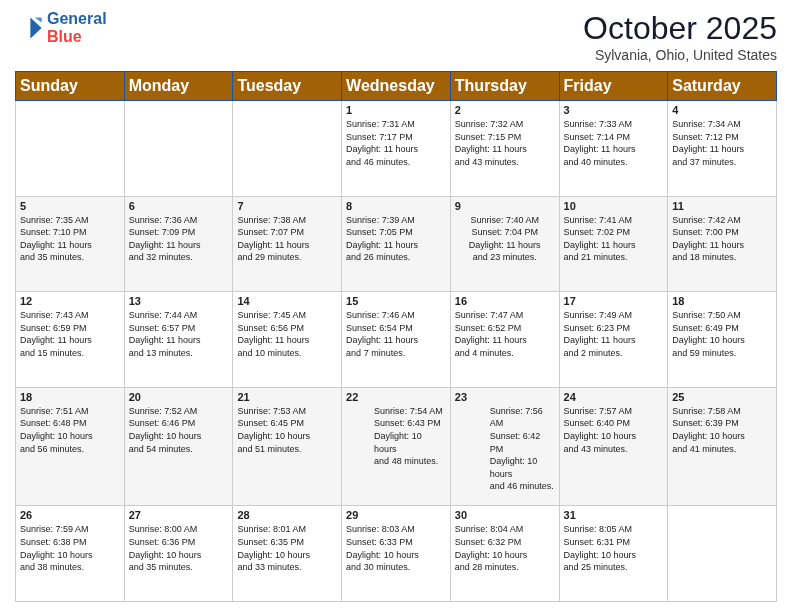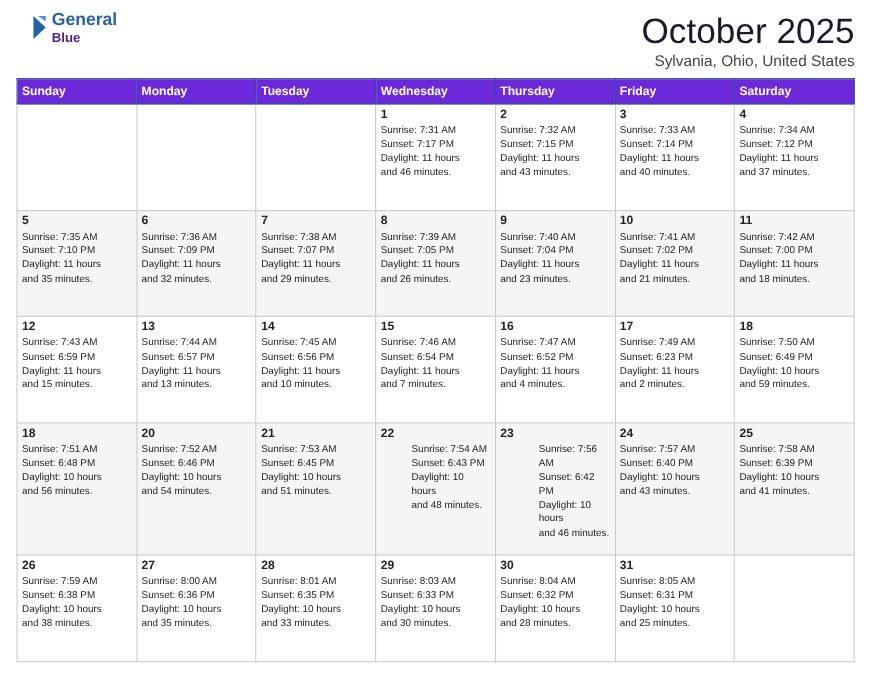--- a/index.html
+++ b/index.html
@@ -45,23 +45,23 @@
       color: #444;
     }
     .calendar {
       flex: 1;
       border: 1px solid #ccc;
       border-collapse: collapse;
       width: 100%;
       table-layout: fixed;
     }
     .calendar th {
-      background: #6d28d9;
+      background: #a16207;
       color: #fff;
-      font-size: 11px;
+      font-size: 16px;
       font-weight: bold;
       padding: 5px 4px;
       text-align: left;
       border: 1px solid #1e52a0;
     }
     .calendar td {
       vertical-align: top;
       border: 1px solid #ccc;
       padding: 3px 4px;
       font-size: 9.5px;
@@ -95,21 +95,21 @@
     <div class="logo">
       <svg class="logo-icon" viewBox="0 0 40 40">
         <rect x="0" y="0" width="40" height="40" fill="white"></rect>
         <polygon points="22,5 38,20 22,35" fill="#2563a8"></polygon>
         <polygon points="28,5 38,12 38,5" fill="#4a90d9"></polygon>
       </svg>
       <div>
         <div style="font-size:16px;font-weight:bold;color:#1a1a2e;line-height:1.1;">
           <span style="color:#2563a8;">General</span>
         </div>
-        <div style="font-size:12px;font-weight:bold;color:#4c1d95;line-height:1.1;">Blue</div>
+        <div style="font-size:16px;font-weight:bold;color:#ef4444;line-height:1.1;">Blue</div>
       </div>
     </div>
     <div class="title-block">
       <div class="month-title">October 2025</div>
       <div class="location-title">Sylvania, Ohio, United States</div>
     </div>
   </div>
 
   <table class="calendar">
     <thead>
@@ -182,21 +182,21 @@
           </td>
           <td>
             <span class="day-number">8</span>
             <div class="day-info" style="white-space: pre-line;">Sunrise: 7:39 AM
 Sunset: 7:05 PM
 Daylight: 11 hours
 and 26 minutes.</div>
           </td>
           <td>
             <span class="day-number">9</span>
-            <div class="day-info" style="white-space: pre-line;">Sunrise: 7:40 AM
+            <div class="day-info" style="white-space: pre-line; text-align: center;">Sunrise: 7:40 AM
 Sunset: 7:04 PM
 Daylight: 11 hours
 and 23 minutes.</div>
           </td>
           <td>
             <span class="day-number">10</span>
             <div class="day-info" style="white-space: pre-line;">Sunrise: 7:41 AM
 Sunset: 7:02 PM
 Daylight: 11 hours
 and 21 minutes.</div>

